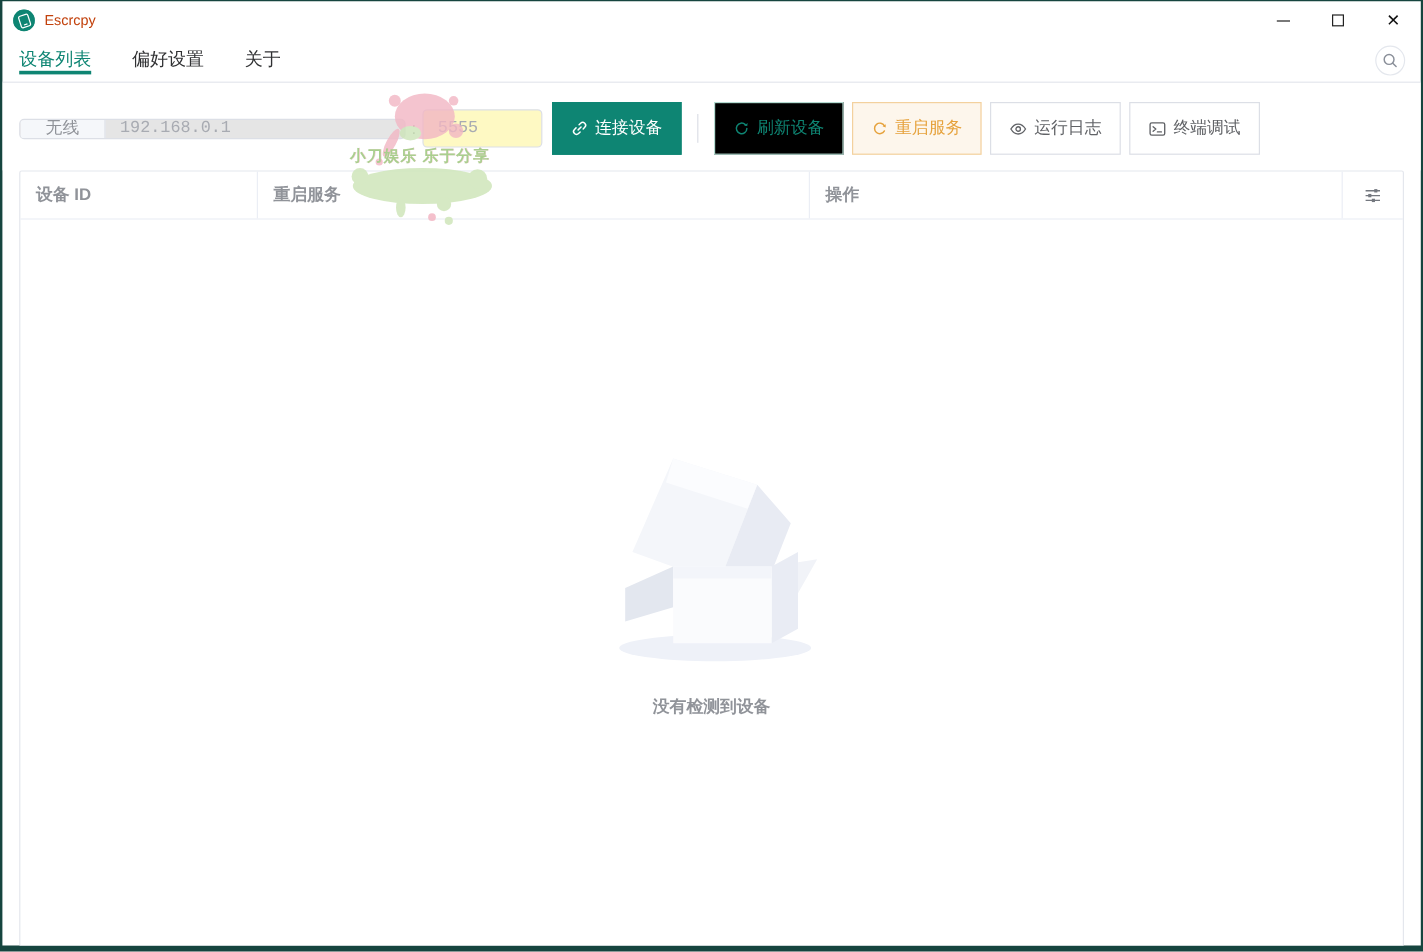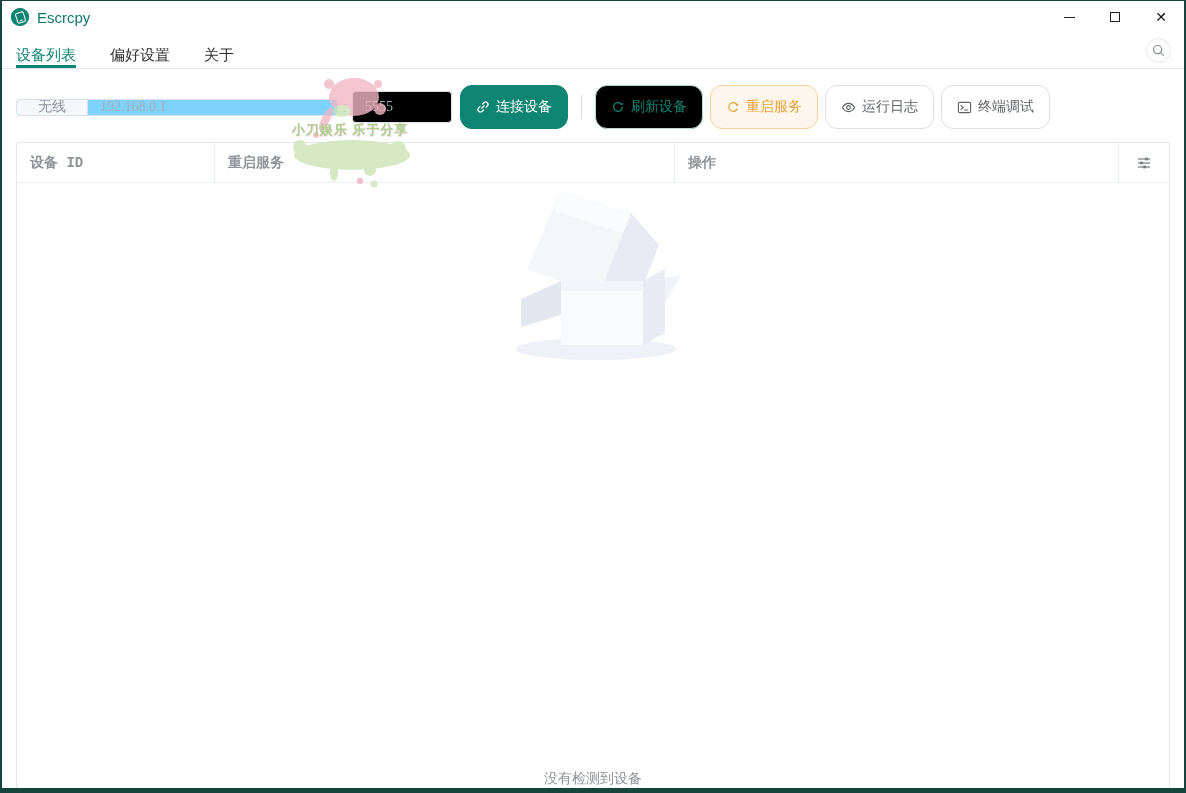--- a/index.html
+++ b/index.html
@@ -25,30 +25,30 @@
     display: flex; align-items: center; justify-content: center;
     box-shadow: 0 0 0 1px #0e8573 inset;
   }
   .app-icon .phone {
     width: 9px; height: 11px; border: 1.3px solid #fff; border-radius: 2px;
     position: relative; transform: rotate(-18deg); background: transparent;
   }
   .app-icon .phone::after {
     content:""; position:absolute; left:2px; bottom:1px; width:3px; height:1.2px; background:#fff;
   }
-  .app-title { font-size: 15px; color: #0f766e; }
+  .app-title { font-size: 12px; color: #c2410c; }
   .win-controls { margin-left: auto; display: flex; height: 100%; }
   .win-btn { width: 46px; height: 100%; display:flex; align-items:center; justify-content:center; color:#222; font-size:13px; cursor: default; }
   .min-glyph { width: 11px; height: 0; border-top: 1.2px solid #222; display:block; }
   .max-glyph { width: 10px; height: 10px; border: 1.2px solid #222; display:block; }
   .close-glyph { font-size: 14px; line-height: 1; color:#111; }
 
   
   .tabbar {
-    height: 36px; display: flex; align-items: flex-end;
+    height: 36px; display: flex; align-items: center;
     border-bottom: 1px solid #e4e7ed; padding-left: 14px; position: relative;
   }
   .tab {
     font-size: 15px; color: #303133; margin-right: 34px;
     display: flex; align-items: center; cursor: pointer;
     border-bottom: 3px solid transparent; padding-bottom: 0;
   }
   .tab.active { color: #0e8573; border-bottom-color: #0e8573; }
   .search-fab {
     position: absolute; right: 13px; top: 5px;
@@ -57,40 +57,40 @@
     display:flex; align-items:center; justify-content:center; cursor:pointer;
   }
 
   
   .toolbar {
     display: flex; align-items: center;
     padding: 16px 14px 13px 14px; background: #fff;
   }
   .input-group {
     display: flex; width: 322px; height: 17px;
-    border: 1px solid #dcdfe6; border-radius: 4px; overflow: hidden; background:#7dd3fc;
+    border: 1px solid #dcdfe6; border-radius: 4px; overflow: hidden; background:#e5e5e5;
   }
   .input-prepend {
     width: 71px; background: #f5f7fa; color: #909399; font-size: 14px;
     display: flex; align-items: center; justify-content: center;
     border-right: 1px solid #dcdfe6; cursor: pointer; flex-shrink: 0;
   }
   .input-group input, .port-input input {
     border: none; outline: none; flex: 1; min-width: 0;
     font-size: 14px; color: #606266; padding: 0 12px;
-    font-family: Liberation Serif, serif; background: transparent; height: 100%;
+    font-family: Liberation Mono, monospace; background: transparent; height: 100%;
   }
   input::placeholder { color: #a8abb2; opacity: 1; }
   .colon { color: #909399; font-size: 14px; margin: 0 5px; }
   .port-input {
     width: 100px; height: 32px; border: 1px solid #dcdfe6; border-radius: 4px;
-    display: flex; background: #000000; justify-content: flex-end;
+    display: flex; background: #fef9c3; justify-content: flex-end;
   }
   .btn {
-    height: 44px; padding: 16px 15px; border-radius: 12px; border: 1px solid #dcdfe6;
+    height: 44px; padding: 16px 15px; border-radius: 0; border: 1px solid #dcdfe6;
     background: #fff; color: #606266; font-size: 14px;
     display: inline-flex; align-items: center; gap: 6px; cursor: pointer;
     font-family: inherit; white-space: nowrap; flex-shrink: 0;
   }
   .btn-primary { background: #0e8573; border-color: #0e8573; color: #fff; margin-left: 8px; }
   .btn-refresh { background: #000000; border-color: #b4dbd1; color: #0e8573; }
   .btn-warning { background: #fdf6ec; border-color: #f3d19e; color: #e6a23c; text-align: center; }
   .toolbar-divider { width: 1px; height: 24px; background: #dcdfe6; margin: 0 13px; flex-shrink:0; }
   .btn + .btn { margin-left: 7px; }
 
@@ -98,27 +98,27 @@
   .table-container {
     margin: 0 14px; border: 1px solid #e4e7ed; border-radius: 2px;
     height: 647px; background: #fff; display: flex; flex-direction: column;
   }
   .thead { display: flex; height: 40px; border-bottom: 1px solid #ebeef5; align-items: stretch; }
   .th {
     display: flex; align-items: center; padding: 0 13px;
     font-size: 14px; font-weight: 600; color: #909399;
     border-right: 1px solid #ebeef5;
   }
-  .th-id { width: 198px; font-family: Liberation Mono, monospace; }
+  .th-id { width: 198px; }
   .th-name { width: 460px; }
   .th-action { flex: 1; }
   .th-settings { width: 50px; border-right: none; display:flex; align-items:center; justify-content:center; cursor:pointer; }
   .tbody {
     flex: 1; display: flex; flex-direction: column;
-    align-items: center; justify-content: space-between;
+    align-items: center; justify-content: center; font-weight: bold;
   }
   .empty-text { margin-top: 28px; font-size: 14px; color: #909399; }
 
   
   .watermark {
     position: absolute; left: 272px; top: 70px; width: 152px; height: 118px;
     pointer-events: none; z-index: 20;
   }
   .watermark-text {
     position: absolute; top: 50px; left: 0; width: 100%;

